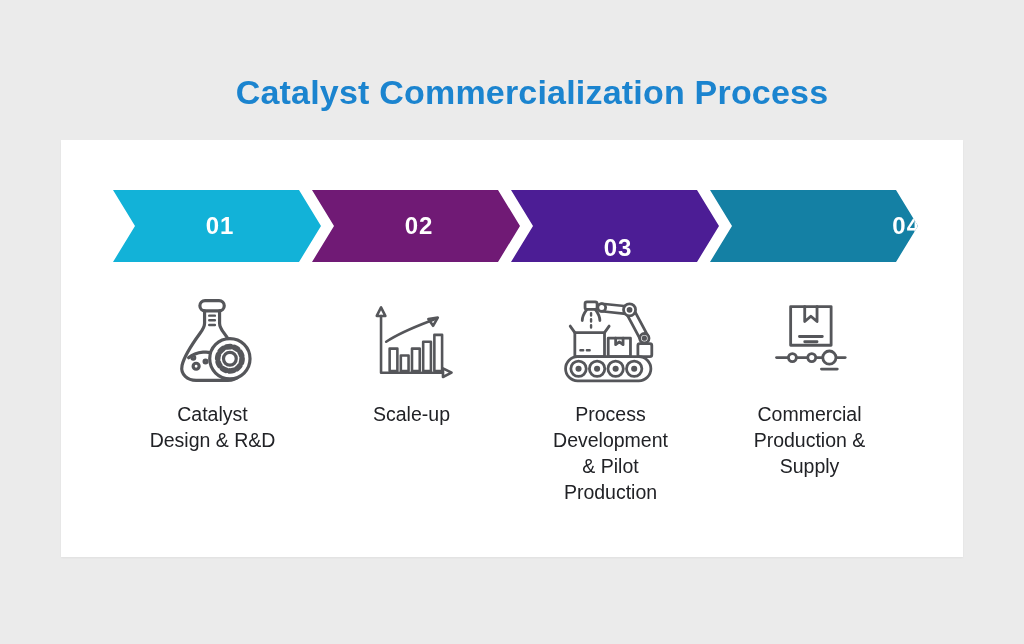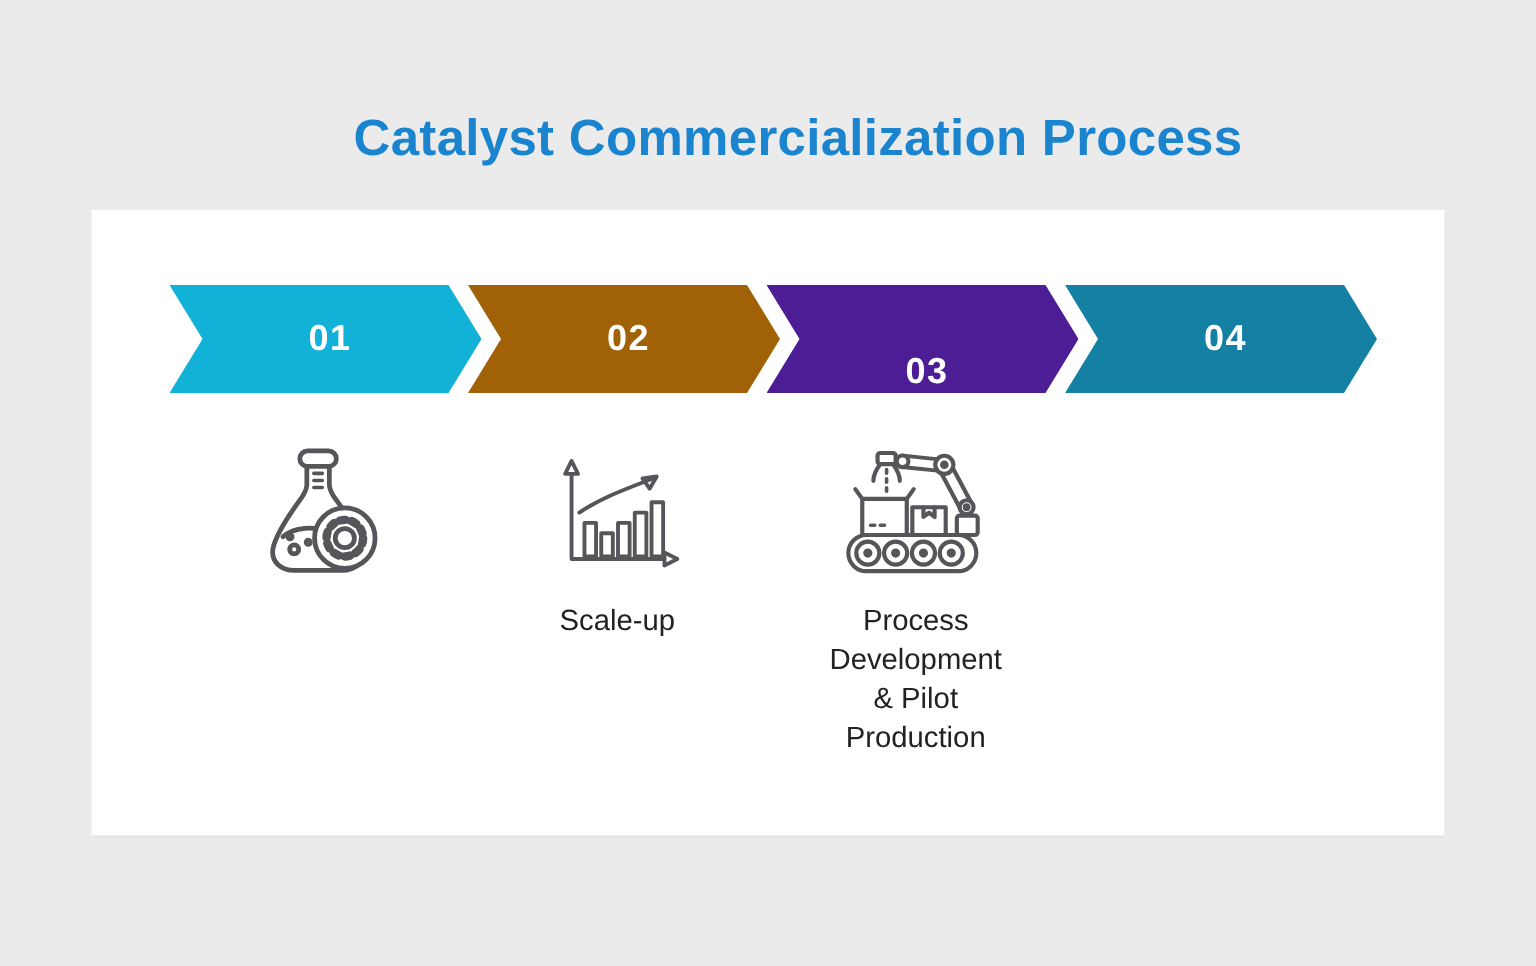--- a/index.html
+++ b/index.html
@@ -49,21 +49,21 @@
     width: 208px;
     height: 72px;
     display: flex;
     align-items: center;
     justify-content: center;
     clip-path: polygon(0 0, 186px 0, 100% 50%, 186px 100%, 0 100%, 22px 50%);
   }
   .chevron:nth-child(1) { left: 0; }
   .chevron:nth-child(2) { left: 199px; }
   .chevron:nth-child(3) { left: 398px; }
-  .chevron:nth-child(4) { left: 597px; }
+  .chevron:nth-child(4) { left: 597px; justify-content: flex-end; }
   .chevron .num {
     color: #ffffff;
     font-size: 24px;
     font-weight: 700;
     letter-spacing: 1px;
     transform: translateX(3px);
   }
 
   .columns {
     position: absolute;
@@ -101,21 +101,21 @@
 <div class="stage">
 
   <h1 class="title" style="color: rgb(27, 132, 207);">Catalyst Commercialization Process</h1>
 
   <div class="card" style="background-color: rgb(255, 255, 255);">
 
     <div class="chevron-row">
       <div class="chevron" style="background-color: rgb(18, 178, 216);">
         <span class="num">01</span>
       </div>
-      <div class="chevron" style="background-color: #a16207;">
+      <div class="chevron" style="background-color: #701a75;">
         <span class="num">02</span>
       </div>
       <div class="chevron" style="background-color: #4c1d95; align-items: flex-end;">
         <span class="num">03</span>
       </div>
       <div class="chevron" style="background-color: rgb(20, 128, 164);">
         <span class="num">04</span>
       </div>
     </div>
 
@@ -129,20 +129,22 @@
             <path d="M44 22 h6 M44 27 h6 M44 32 h6" stroke-width="2.6"></path>
             <path d="M22 67 C30 60 44 59 55 64"></path>
             <circle cx="30" cy="76" r="3.2"></circle>
             <circle cx="27" cy="67" r="1.5"></circle>
             <circle cx="40" cy="71" r="1.5"></circle>
             <circle cx="66" cy="68" r="21.5" fill="#ffffff"></circle>
             <circle cx="66" cy="68" r="13" stroke-width="6" stroke-dasharray="4.1 4.1"></circle>
             <circle cx="66" cy="68" r="6.8"></circle>
           </svg>
         </div>
+        <div class="step-label">Catalyst
+Design &amp; R&amp;D</div>
       </div>
 
       <div class="col">
         <div class="icon-box">
           <svg width="88" height="86" viewBox="0 0 100 100" fill="none" stroke="currentColor" stroke-width="3" stroke-linecap="round" stroke-linejoin="round">
             <path d="M14 22 V 88 H 86"></path>
             <path d="M14 12 l-5 10 h10 z"></path>
             <path d="M96 88 l-10 -5 v10 z"></path>
             <rect x="24" y="60" width="9" height="26"></rect>
             <rect x="37" y="68" width="9" height="18"></rect>
@@ -192,16 +194,33 @@
             <circle cx="60" cy="81" r="1.8" fill="currentColor"></circle>
             <circle cx="80" cy="81" r="1.8" fill="currentColor"></circle>
           </svg>
         </div>
         <div class="step-label">Process
 Development
 &amp; Pilot
 Production</div>
       </div>
 
+      <div class="col">
+        <div class="icon-box">
+          <svg width="92" height="88" viewBox="0 0 100 100" fill="none" stroke="currentColor" stroke-width="3.2" stroke-linecap="round" stroke-linejoin="round">
+            <rect x="28" y="12" width="46" height="44"></rect>
+            <path d="M44 12 v17 l7 -6 l7 6 V12"></path>
+            <path d="M38 46 H64 M44 52 H58"></path>
+            <path d="M12 70 H90"></path>
+            <circle cx="30" cy="70" r="4.5" fill="#ffffff"></circle>
+            <circle cx="52" cy="70" r="4.5" fill="#ffffff"></circle>
+            <circle cx="72" cy="70" r="7.5" fill="#ffffff"></circle>
+            <path d="M63 83 H81"></path>
+          </svg>
+        </div>
+        <div class="step-label">Commercial
+Production &amp;
+Supply</div>
+      </div>
 
     </div>
   </div>
 </div>
 
 </body></html>

